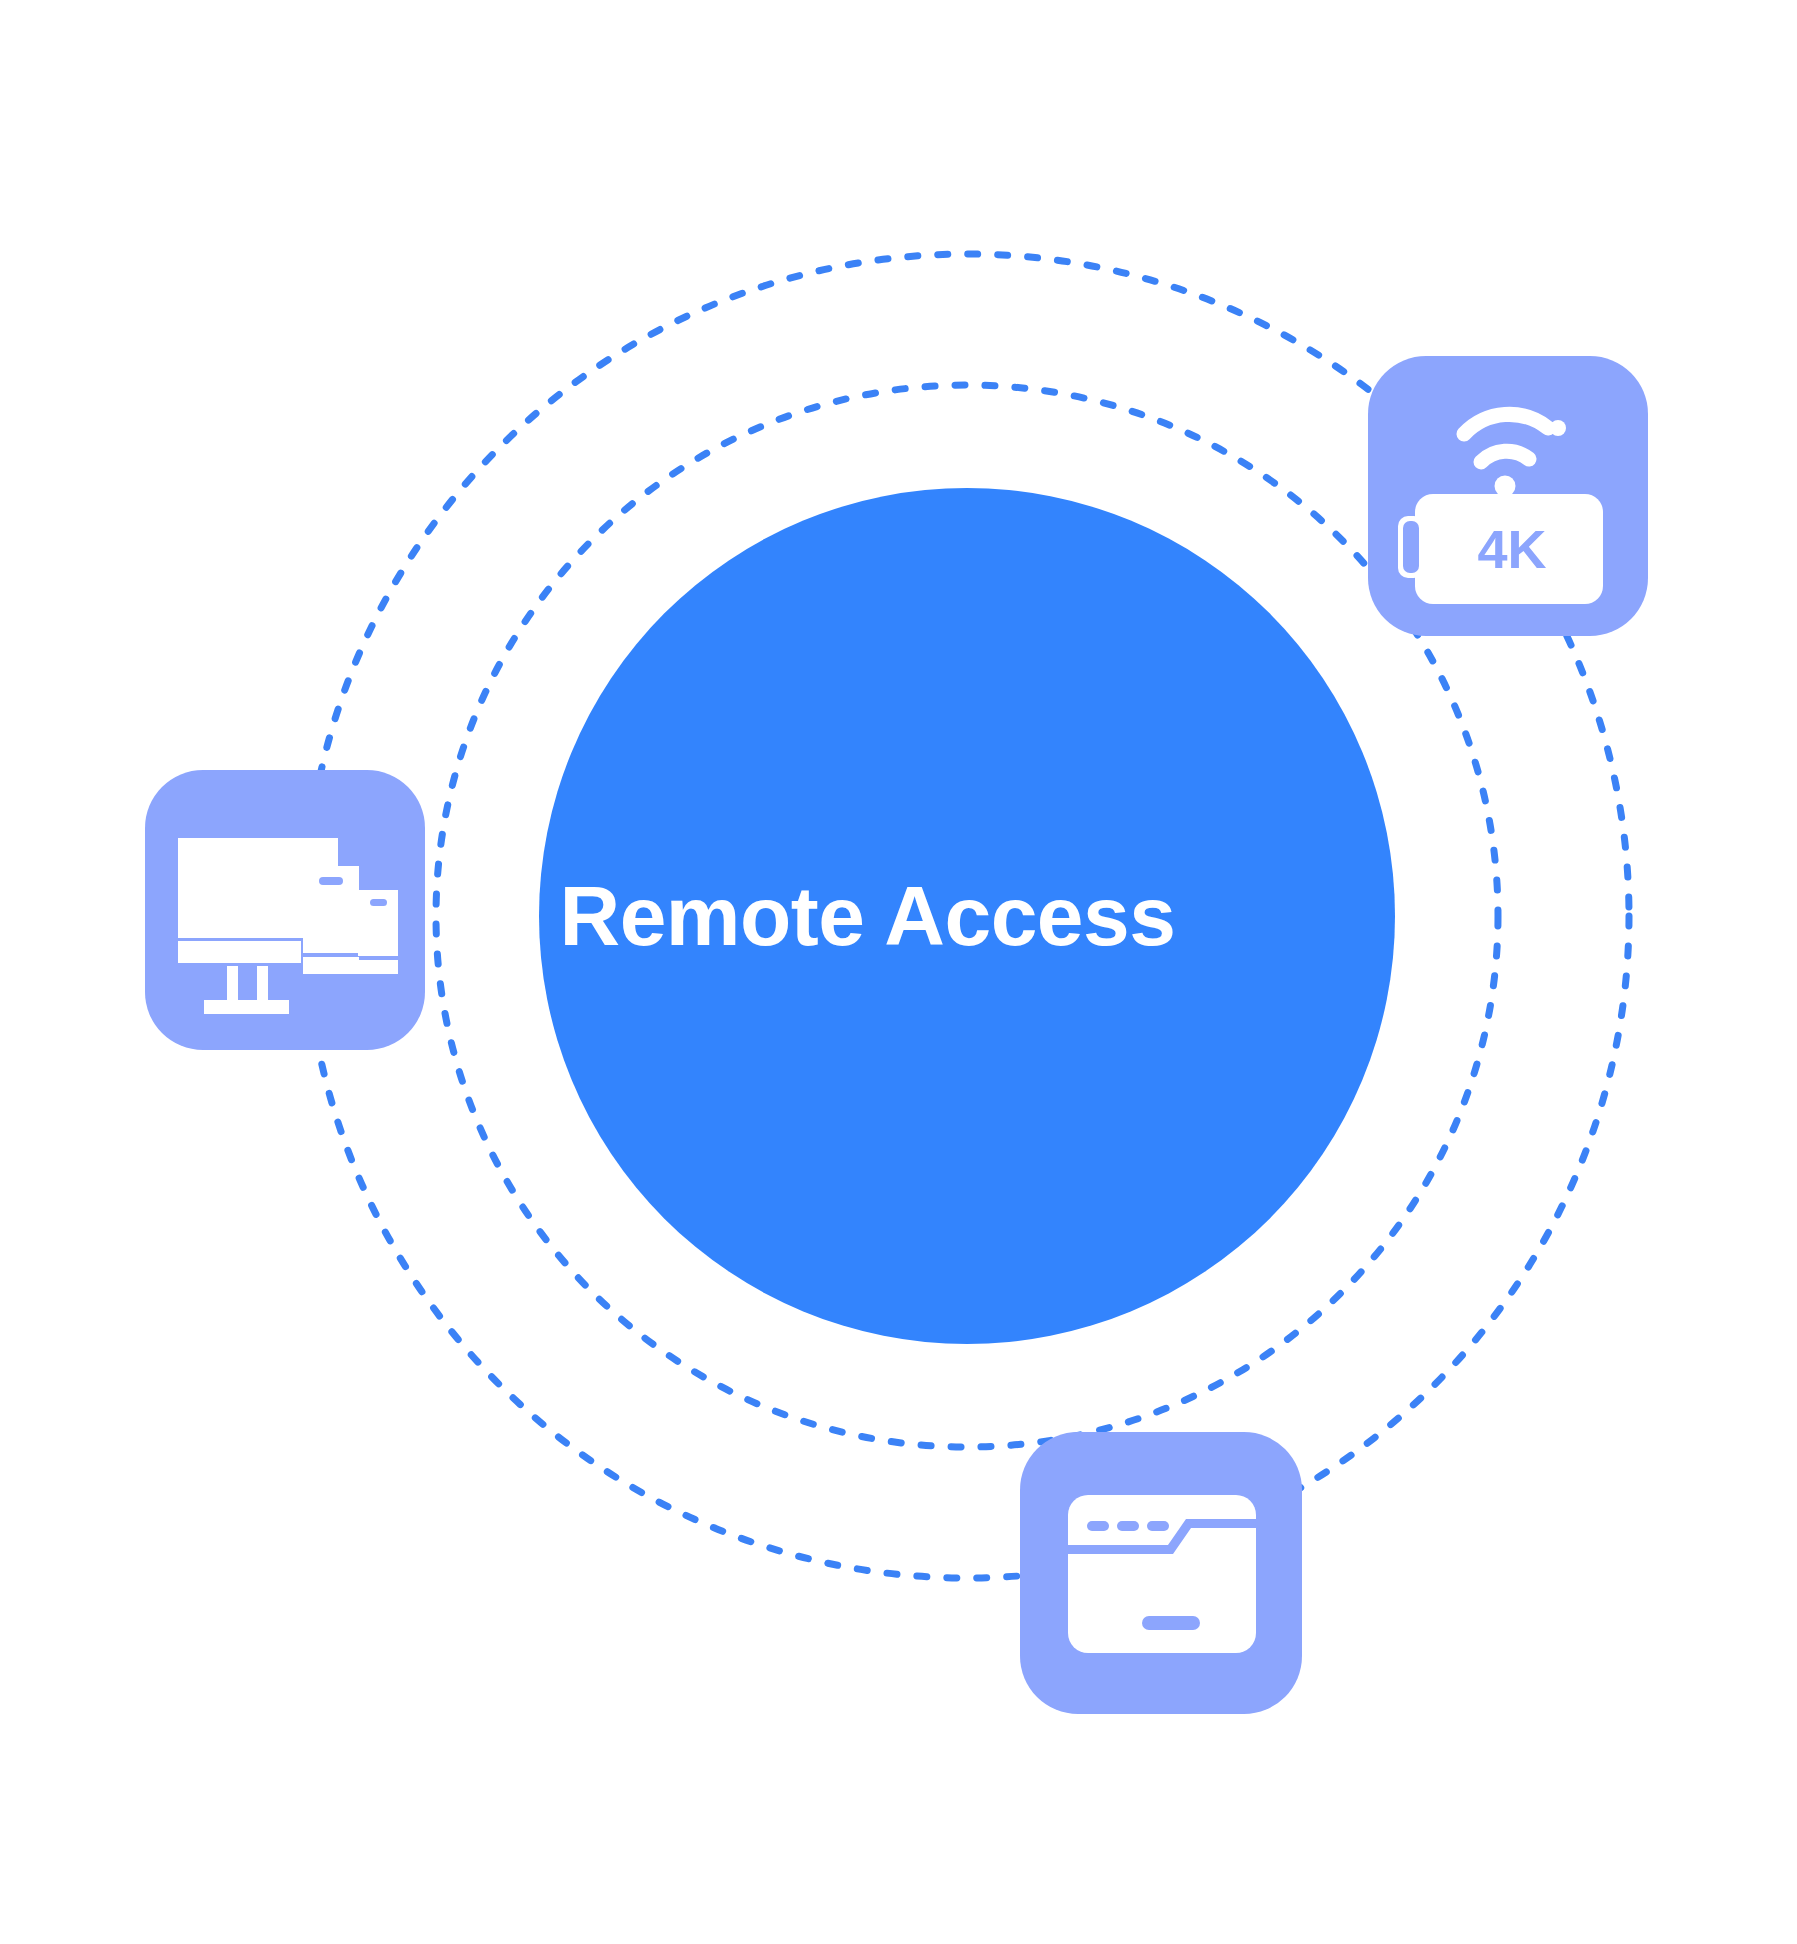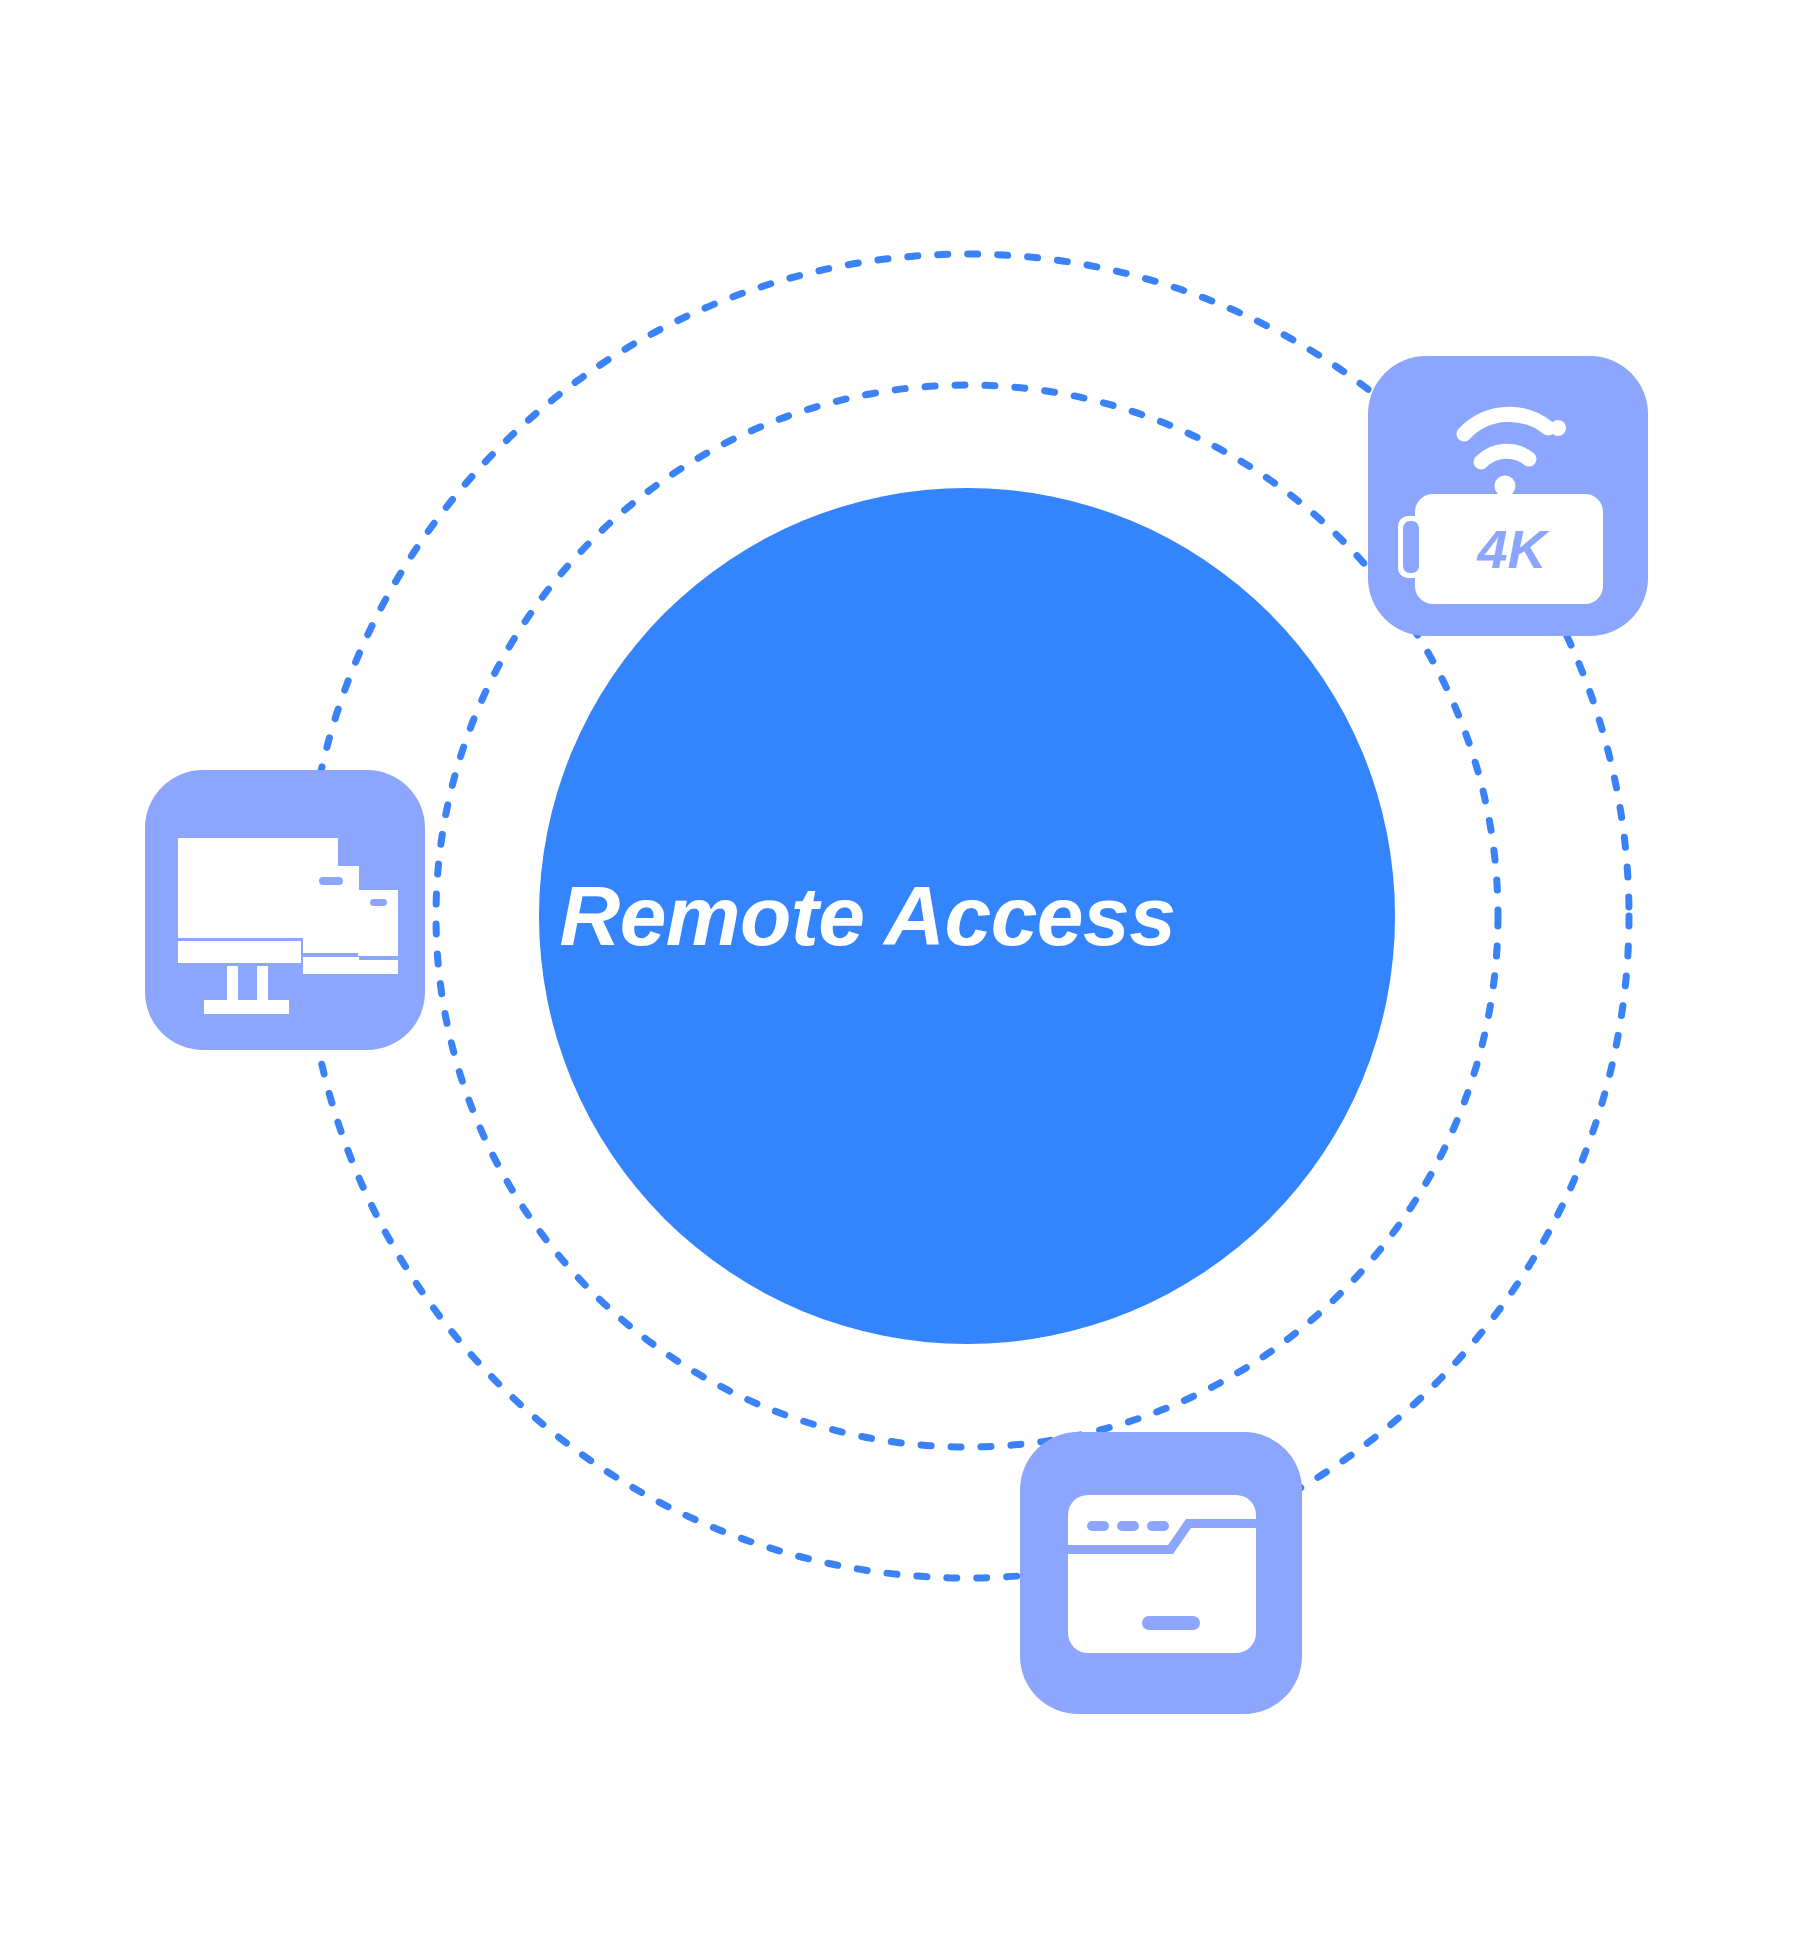--- a/index.html
+++ b/index.html
@@ -9,21 +9,20 @@
   }
   body {
     font-family: "Liberation Sans", sans-serif;
   }
   #stage {
     position: relative;
     width: 1797px;
     height: 1944px;
     background: #ffffff;
     overflow: hidden;
-    font-style: italic;
   }
   #scene {
     position: absolute;
     inset: 0;
     width: 1797px;
     height: 1944px;
     display: block;
   }
   .center-label {
     position: absolute;

